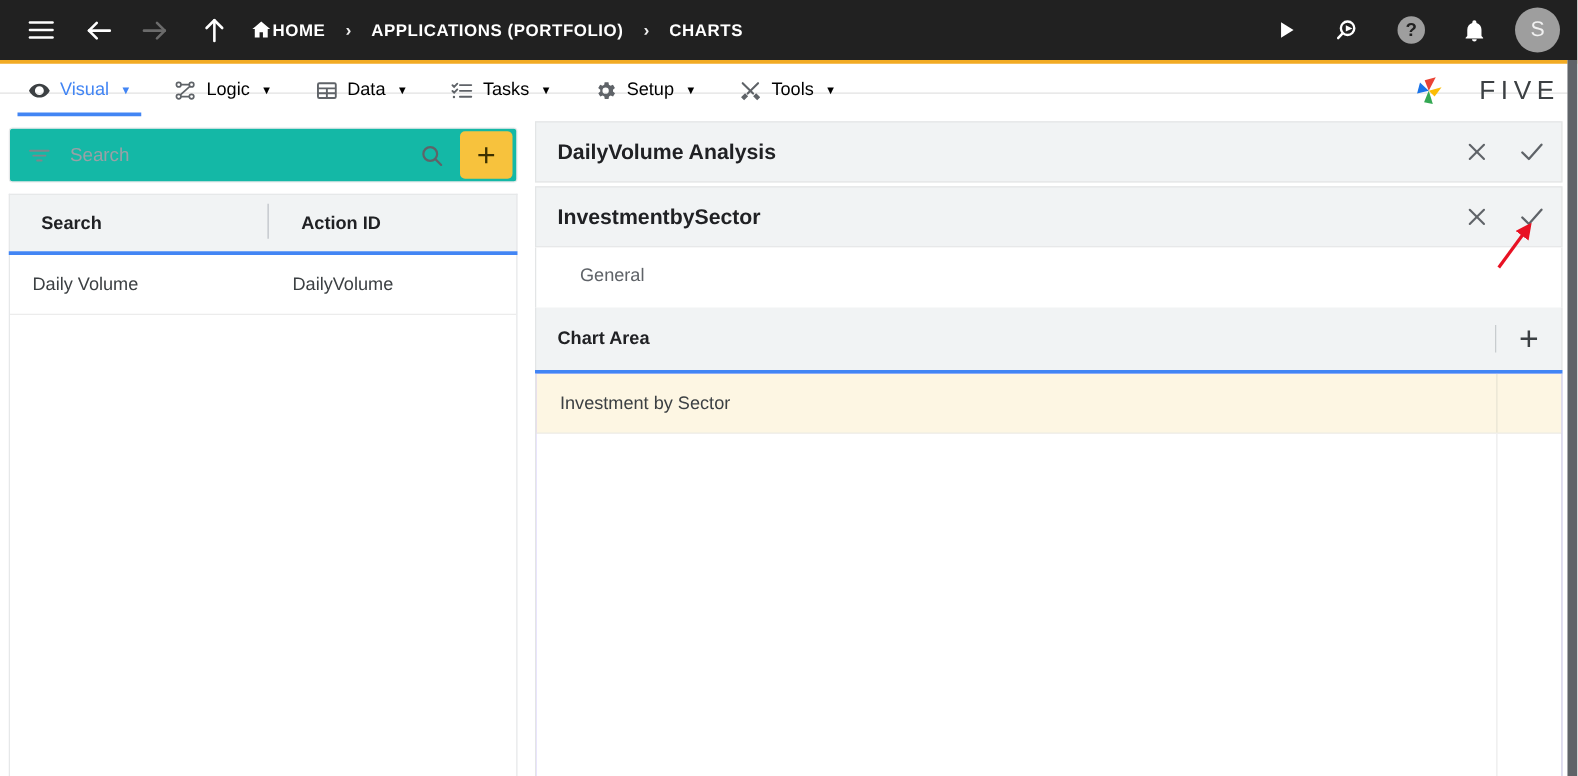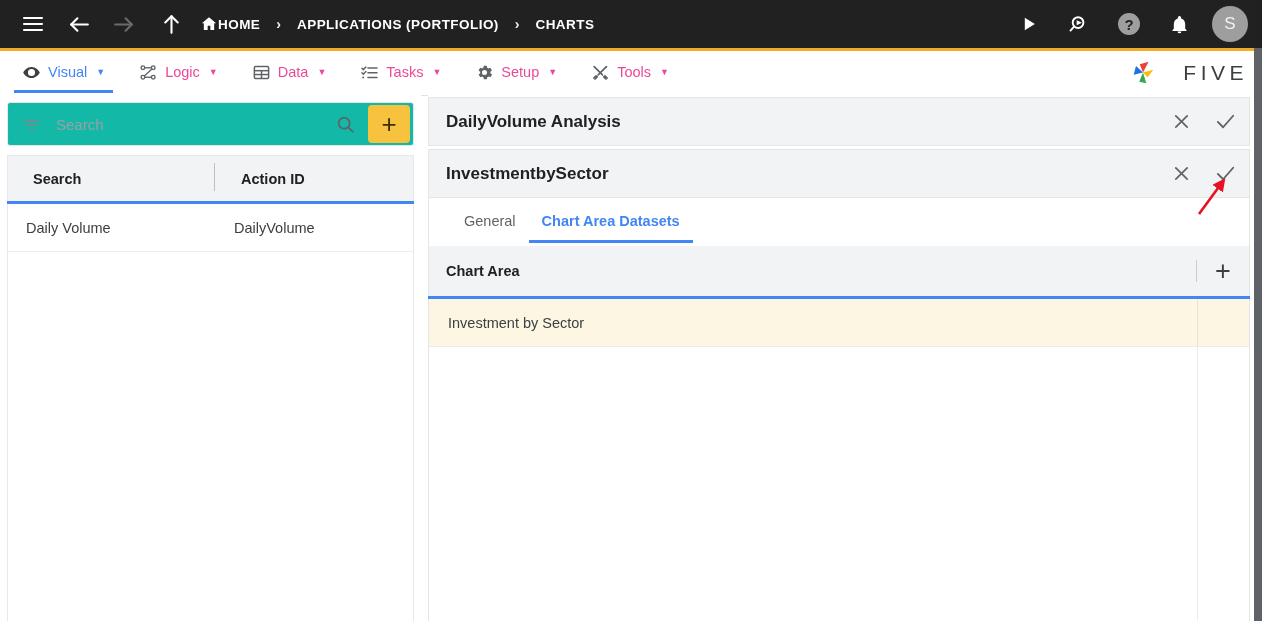--- a/index.html
+++ b/index.html
@@ -43,28 +43,28 @@
     color:#f1f1f1; font-size:17px; display:flex; align-items:center; justify-content:center;
     cursor:pointer;
   }
   .help-circle {
     width:22px;height:22px;border-radius:50%;background:#9e9e9e;color:#212121;
     display:flex;align-items:center;justify-content:center;font-size:15px;font-weight:bold;
   }
 
   
   .menubar {
-    position:absolute; left:0; top:48px; width:1262px; height:48px;
+    position:absolute; left:0; top:48px; width:1262px; height:27px;
     background:#ffffff; border-top:3px solid #f2ab24; border-bottom:1px solid #e2e2e2;
     display:flex; align-items:flex-start;
   }
   .menu-item {
     position:relative; height:42px; display:flex; align-items:center; gap:7px;
     padding:0 14px; margin-left:6px; cursor:pointer;
-    color:#ec4899; font-size:14.5px;
+    color:#000000; font-size:14.5px;
   }
   .menu-item:first-child { margin-left:8px; }
   .menu-item.active { color:#4285f4; }
   .menu-item .caret { font-size:9px; line-height:1; margin-left:2px; }
   .menu-underline {
     position:absolute; left:6px; right:6px; bottom:0; height:3px; background:#4285f4;
   }
   .menu-ico { display:flex; align-items:center; color:#5f6368; }
   .menu-item.active .menu-ico { color:#3c4043; }
 
@@ -427,24 +427,20 @@
             <polyline points="4,12.5 9.5,18 20,6"></polyline>
           </svg>
         </span>
       </div>
     </div>
 
     <div class="tabs">
       <div class="tab">
         <span>General</span>
       </div>
-      <div class="tab active">
-        <span>Chart Area Datasets</span>
-        <div class="tab-underline"></div>
-      </div>
     </div>
 
     <div class="sub-head">
       <span class="sub-head-title">Chart Area</span>
       <div class="sub-divider"></div>
       <div class="sub-head-actions">
         <span class="plus-ico">+</span>
       </div>
     </div>
     <div class="sub-rule"></div>

